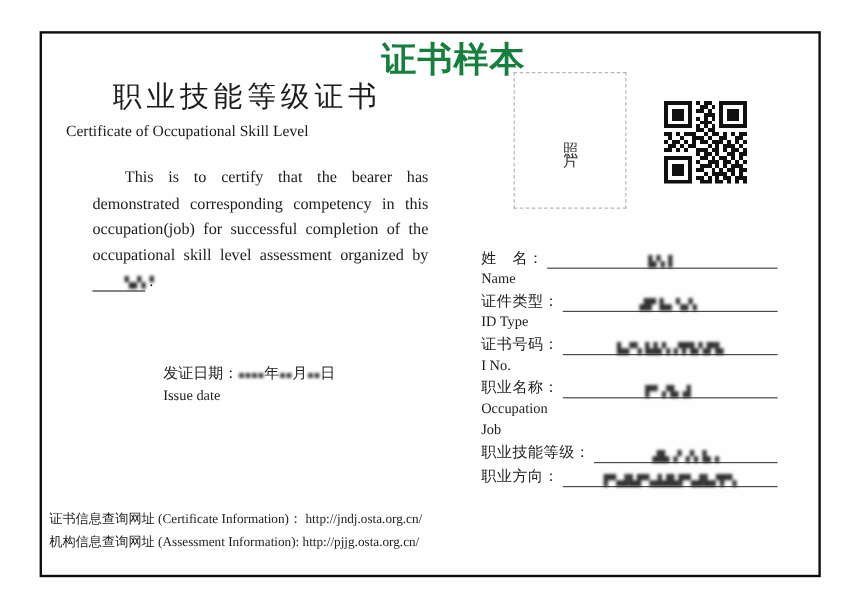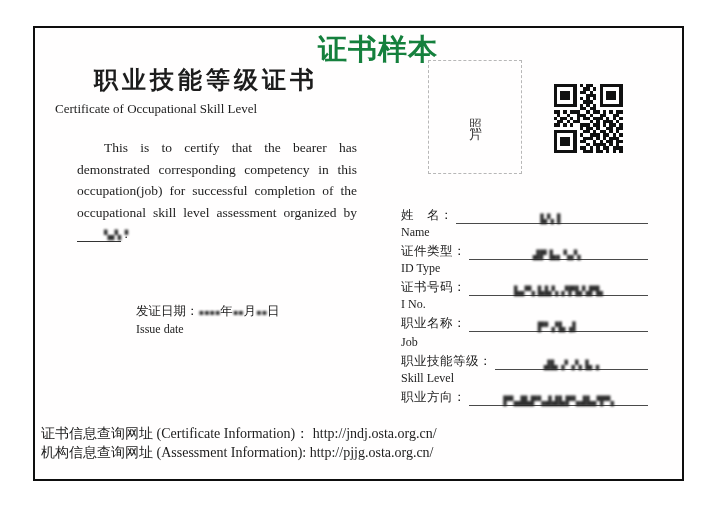--- a/index.html
+++ b/index.html
@@ -4,34 +4,34 @@
 <style>
   html,body{margin:0;padding:0;background:#ffffff;}
   .stage{position:relative;width:720px;height:506px;background:#ffffff;overflow:hidden;
          font-family:"Liberation Serif","DejaVu Serif",serif;color:#1c1c1c;}
   .cert{position:absolute;left:33px;top:26px;width:647px;height:451px;
         border:2px solid #0e0e0e;background:#fffefe;}
   .watermark{position:absolute;left:318px;top:30px;font-family:"Liberation Sans","DejaVu Sans",sans-serif;
         font-size:29px;font-weight:600;color:#15803d;letter-spacing:1px;white-space:nowrap;}
   
   .left-col{position:absolute;left:55px;top:64px;width:302px;}
-  .title{font-size:24px;font-weight:700;letter-spacing:4px;text-align:center;white-space:nowrap;}
+  .title{font-size:24px;font-weight:400;letter-spacing:4px;text-align:center;white-space:nowrap;}
   .subtitle{font-size:13px;margin-top:5px;}
   .cn-para{margin-top:27px;font-size:14px;line-height:26px;text-align:justify;text-indent:2em;}
   .en-para{margin-top:20px;font-size:13.5px;line-height:21.5px;text-align:justify;text-indent:2em;margin-left:22px;}
   .blank{display:inline-block;border-bottom:1px solid #333;text-align:center;line-height:11px;}
   .blank-issuer{width:120px;}
   .blank-en{width:44px;}
   .redact{filter:blur(1.3px);opacity:.9;color:#1a1a1a;font-size:9px;
           font-family:"DejaVu Sans",sans-serif;letter-spacing:0;}
   .redact-sm{font-size:8px;}
   .date-block{margin-top:58px;padding-left:81px;}
   .date-cn{font-size:12.5px;white-space:nowrap;}
   .date-en{font-size:12px;margin-top:2px;}
-  .links{position:absolute;left:41px;top:424px;width:345px;font-size:14px;line-height:19px;white-space:nowrap;}
+  .links{position:absolute;left:41px;top:424px;width:345px;font-size:11px;line-height:19px;white-space:nowrap;}
   
   .photo-box{position:absolute;left:428px;top:60px;width:92px;height:112px;
         border:1px dashed #b7b7b7;display:flex;align-items:center;justify-content:center;}
   .photo-label{writing-mode:vertical-rl;font-size:13px;letter-spacing:9px;color:#333;}
   .qr{position:absolute;left:552px;top:84px;width:72px;height:69px;}
   .qr svg{width:100%;height:100%;shape-rendering:crispEdges;}
   .fields{position:absolute;left:401px;top:207px;width:247px;}
   .frow{margin-bottom:3px;}
   .frow-top{display:flex;align-items:flex-end;}
   .flabel{font-size:12.5px;white-space:nowrap;letter-spacing:.5px;}
@@ -344,30 +344,30 @@
           <span class="flabel">证书号码：</span>
           <span class="fline"><span class="redact">▙▞▚ ▙▙▚ ▞▛▙▚▛▙</span></span>
         </div>
       <div class="fen">I No.</div>
     </div>
     <div class="frow">
       <div class="frow-top">
           <span class="flabel">职业名称：</span>
           <span class="fline"><span class="redact">▛▘▞▙▗▌</span></span>
         </div>
+      <div class="fen">Occupation</div>
     </div>
     <div class="frow">
       <div class="fen">Job</div>
     </div>
     <div class="frow">
       <div class="frow-top">
           <span class="flabel">职业技能等级：</span>
           <span class="fline"><span class="redact">▟▙▗▘▞▖▙▗</span></span>
         </div>
-      <div class="fen">Skill Level</div>
     </div>
     <div class="frow">
       <div class="frow-top">
           <span class="flabel">职业方向：</span>
           <span class="fline"><span class="redact">▛▚▟▙▛▚▟▟▙▛▚▟▙▞▛▚</span></span>
         </div>
     </div>
   </div>
 </div>
 

